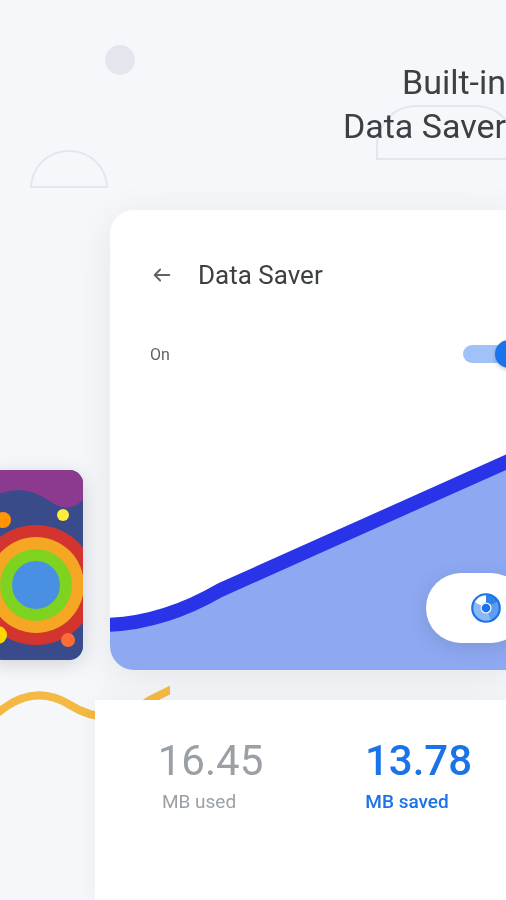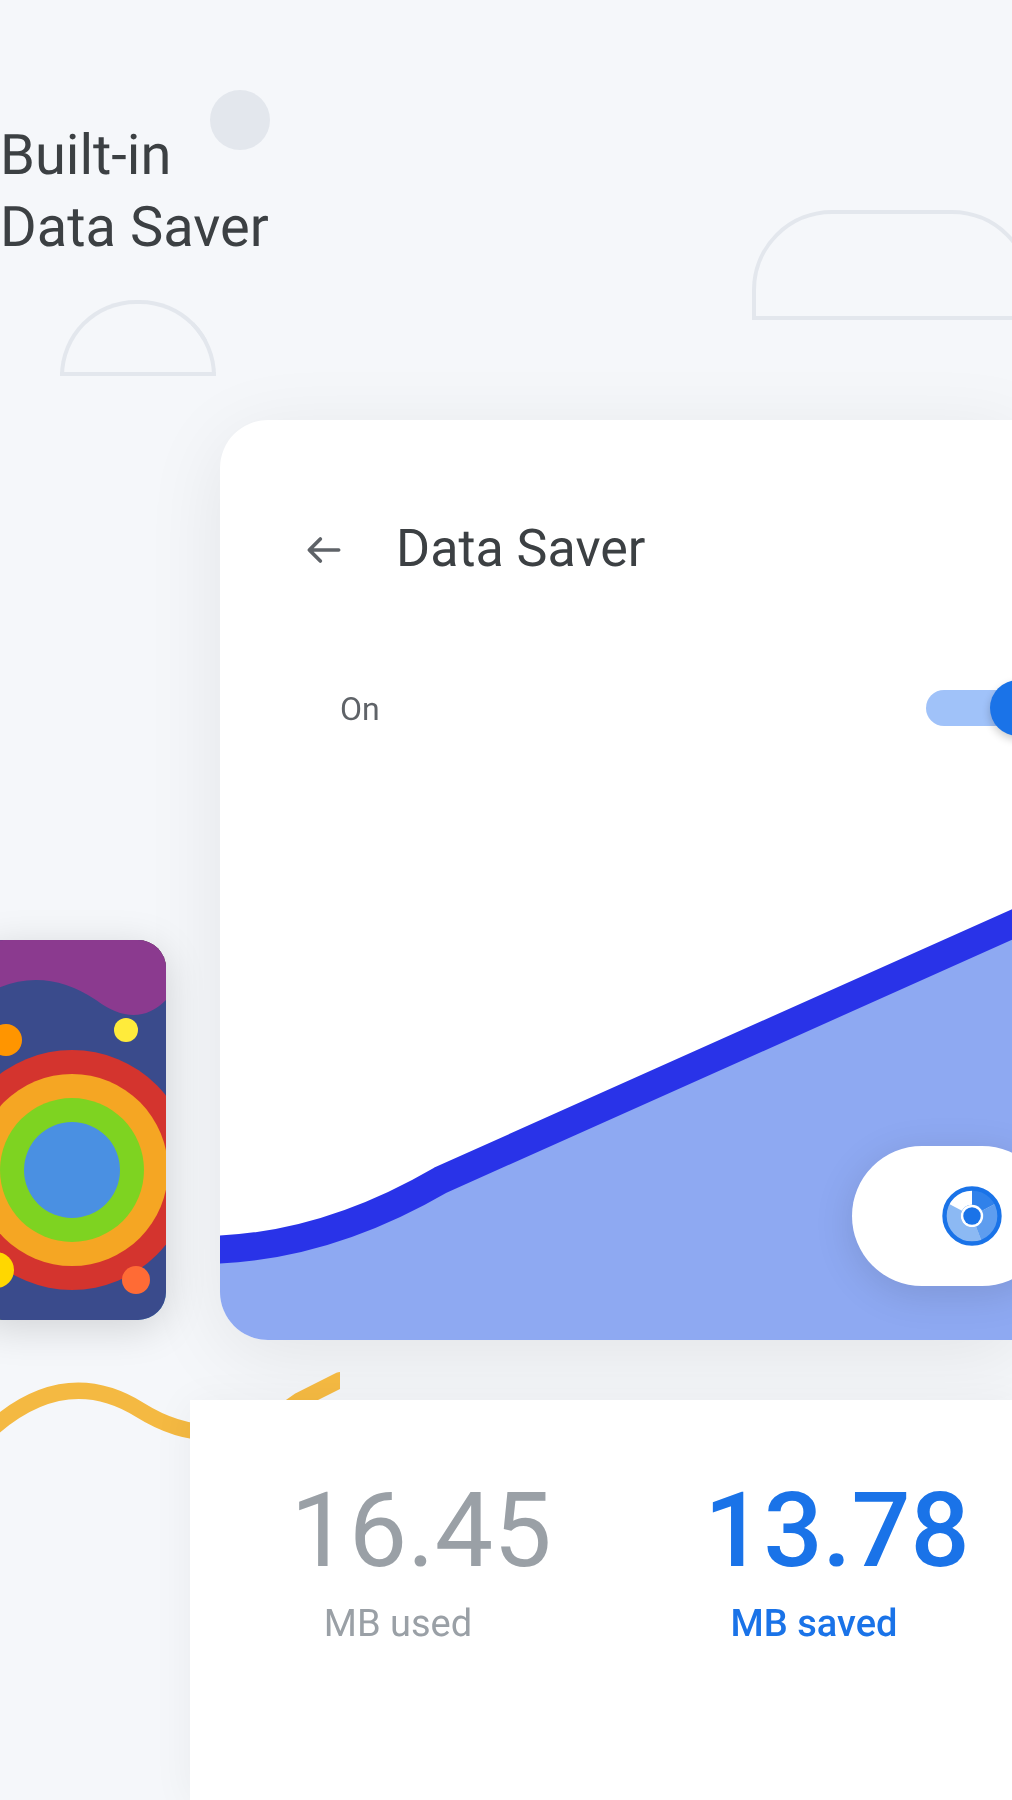--- a/index.html
+++ b/index.html
@@ -47,22 +47,22 @@
       border: 2px solid #e3e7ed;
       border-radius: 40px 40px 0 0;
       border-bottom: 2px solid #e3e7ed;
     }
     
     .hero-title {
       position: absolute;
       top: 60px;
       left: 0;
       right: 0;
-      text-align: left;
-      font-size: 28px;
+      text-align: right;
+      font-size: 34px;
       font-weight: 400;
       color: #3c4043;
       line-height: 1.3;
     }
     
     
     .card {
       position: absolute;
       top: 210px;
       left: 110px;
@@ -100,21 +100,20 @@
       display: flex;
       align-items: center;
       justify-content: space-between;
       padding-right: 0;
       margin-bottom: 40px;
     }
     
     .toggle-label {
       font-size: 16px;
       color: #5f6368;
-      margin-left: 20px;
     }
     
     .toggle-switch {
       position: relative;
       width: 56px;
       height: 28px;
       margin-right: -8px;
     }
     
     .toggle-track {
@@ -216,21 +215,21 @@
       padding-top: 40px;
       z-index: 3;
     }
     
     .stat {
       flex: 1;
       text-align: center;
     }
     
     .stat-value {
-      font-size: 52px;
+      font-size: 42px;
       font-weight: 400;
       line-height: 1;
       margin-bottom: 8px;
       margin-left: 23px;
     }
     
     .stat-label {
       font-size: 19px;
     }
     

